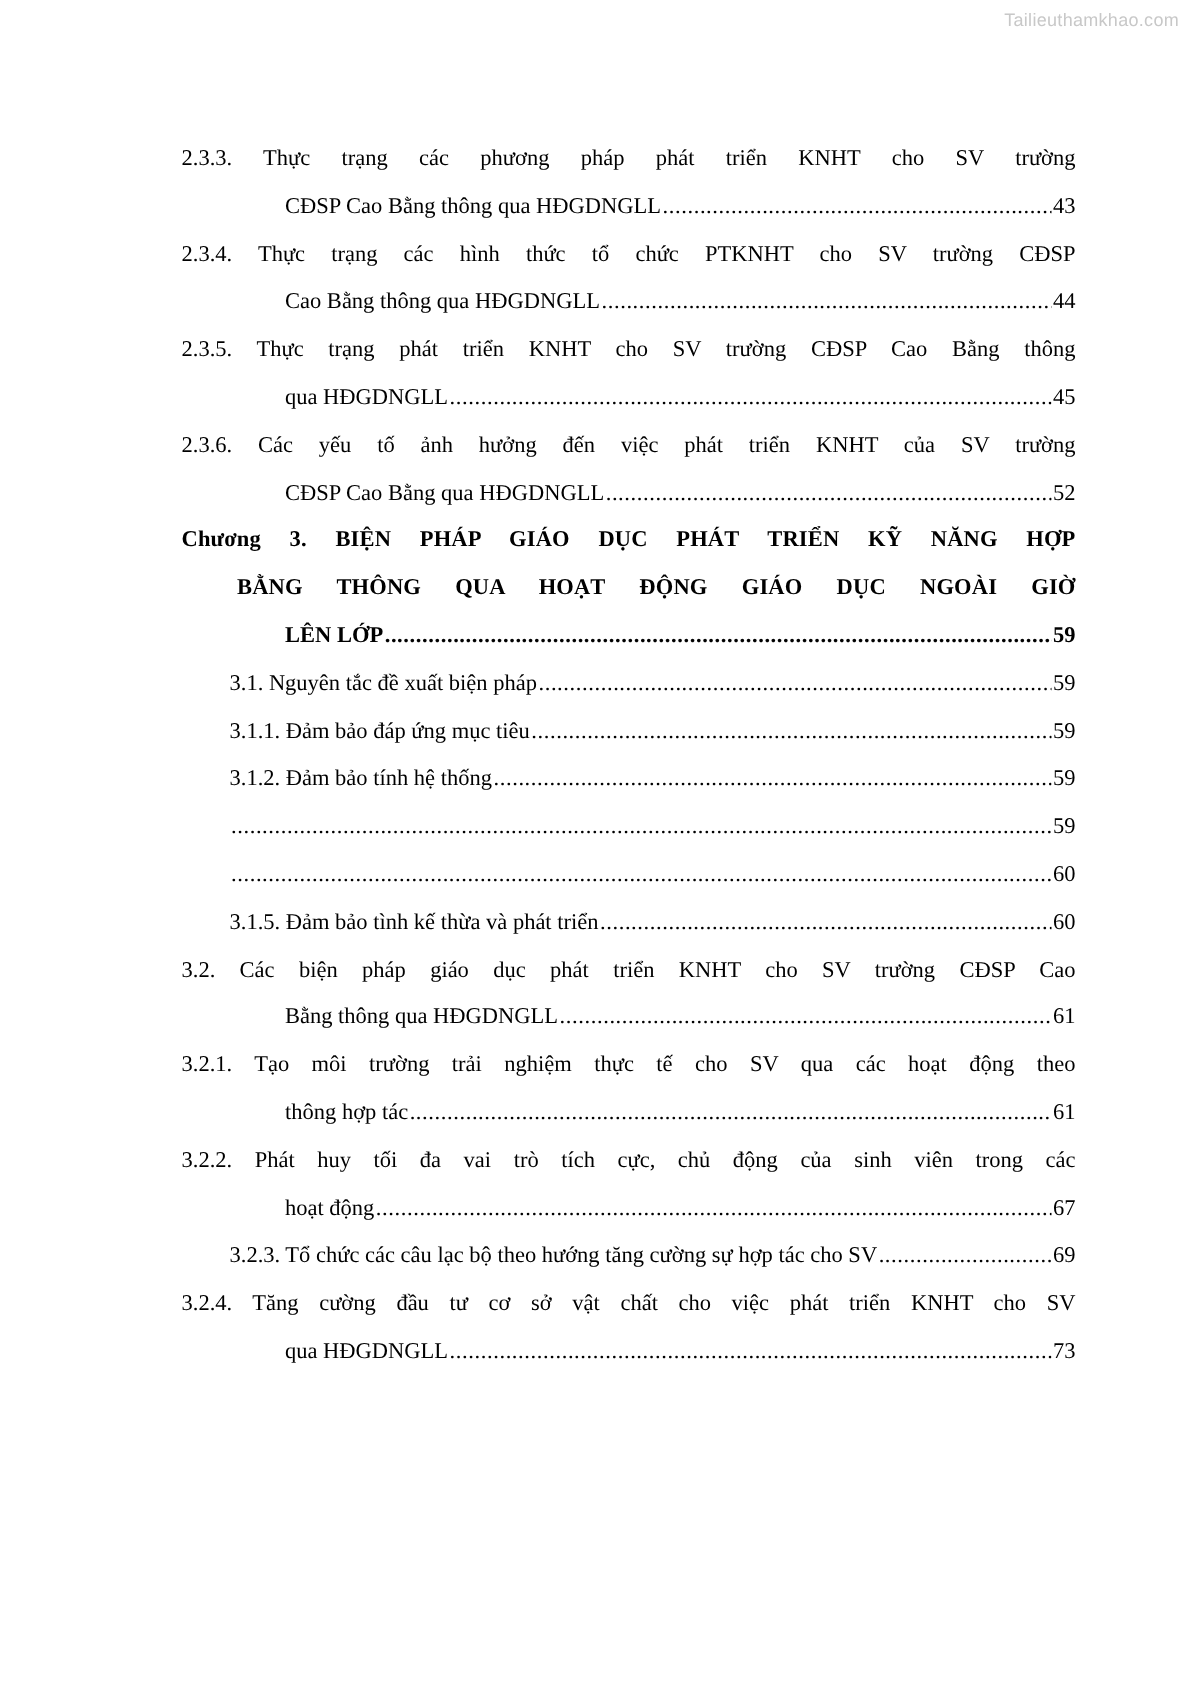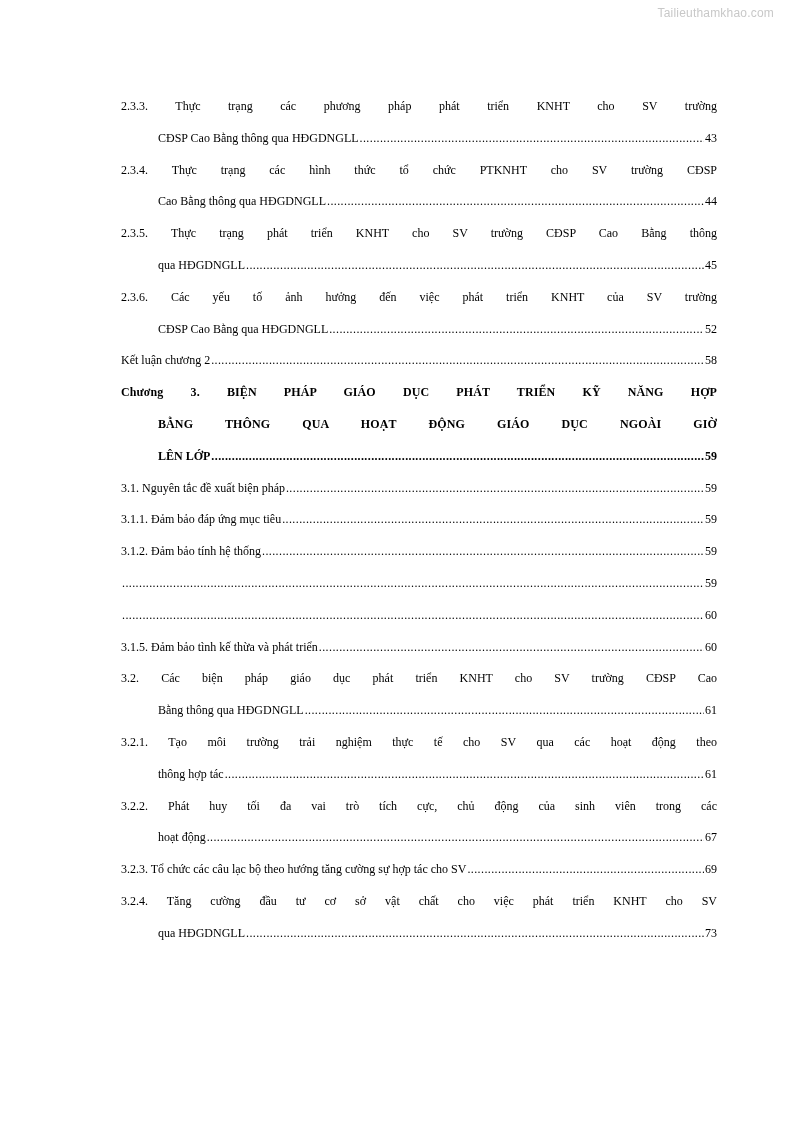--- a/index.html
+++ b/index.html
@@ -1,22 +1,22 @@
 <!DOCTYPE html>
 <html><head>
 <meta charset="utf-8">
 <style>
   html, body { margin: 0; padding: 0; background: #ffffff; }
   body { width: 794px; height: 1123px; position: relative; overflow: hidden;
          font-family: "Liberation Serif", serif; color: #000; }
-  .watermark { position: absolute; top: 6px; right: 20px; font-family: "Liberation Sans", sans-serif;
+  .watermark { position: absolute; top: 6px; right: 8px; font-family: "Liberation Sans", sans-serif;
                font-size: 12px; color: #c8c8c8; letter-spacing: 0.2px; }
   .toc { position: absolute; left: 121px; top: 91px; width: 596px; }
-  .entry { font-size: 12px; line-height: 31.8px; }
-  .line { display: flex; align-items: center; white-space: nowrap; }
+  .entry { font-size: 15px; line-height: 31.8px; }
+  .line { display: flex; align-items: center; white-space: nowrap; margin-left: 32px; }
   .first { text-align: justify; text-align-last: justify; display: block; white-space: normal; }
   .cont { padding-left: 37px; }
   .fill { flex: 1 1 auto; overflow: hidden; margin: 0 1px; }
   .fill::before { content: "................................................................................................................................................................................................................................"; letter-spacing: 0.4px; }
   .page { flex: 0 0 auto; }
   .bold { font-weight: bold; }
   .bold .first { letter-spacing: 0.1px; }
 </style>
 </head>
 <body>
@@ -47,27 +47,20 @@
         <span class="fill"></span>
         <span class="page">45</span>
       </div>
     </div>
     <div class="entry">
       <div class="first">2.3.6. Các yếu tố ảnh hưởng đến việc phát triển KNHT của SV trường</div>
       <div class="line cont">
         <span>CĐSP Cao Bằng qua HĐGDNGLL</span>
         <span class="fill"></span>
         <span class="page">52</span>
-      </div>
-    </div>
-    <div class="entry">
-      <div class="line">
-        <span>Kết luận chương 2</span>
-        <span class="fill"></span>
-        <span class="page">58</span>
       </div>
     </div>
     <div class="entry bold">
       <div class="first">Chương 3. BIỆN PHÁP GIÁO DỤC PHÁT TRIỂN KỸ NĂNG HỢP</div>
       <div class="first cont">BẰNG THÔNG QUA HOẠT ĐỘNG GIÁO DỤC NGOÀI GIỜ</div>
       <div class="line cont">
         <span>LÊN LỚP</span>
         <span class="fill"></span>
         <span class="page">59</span>
       </div>

